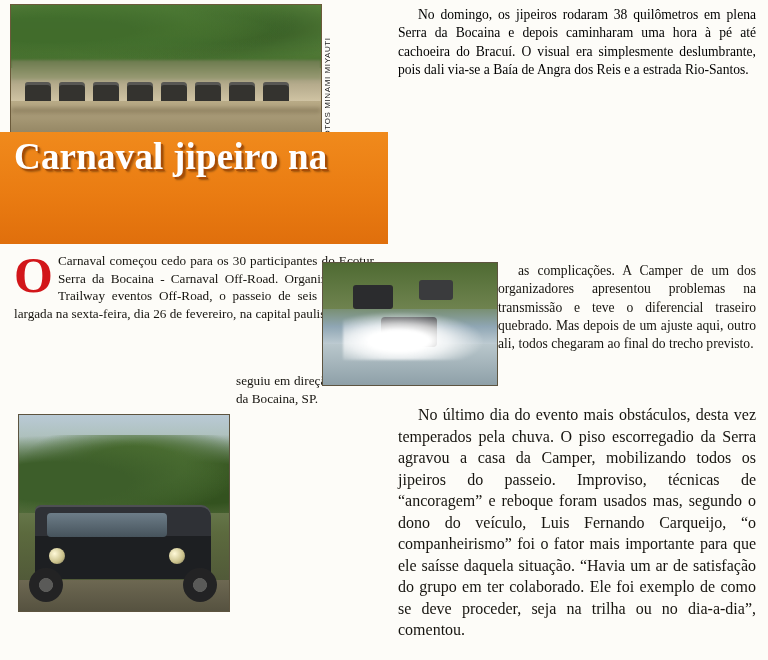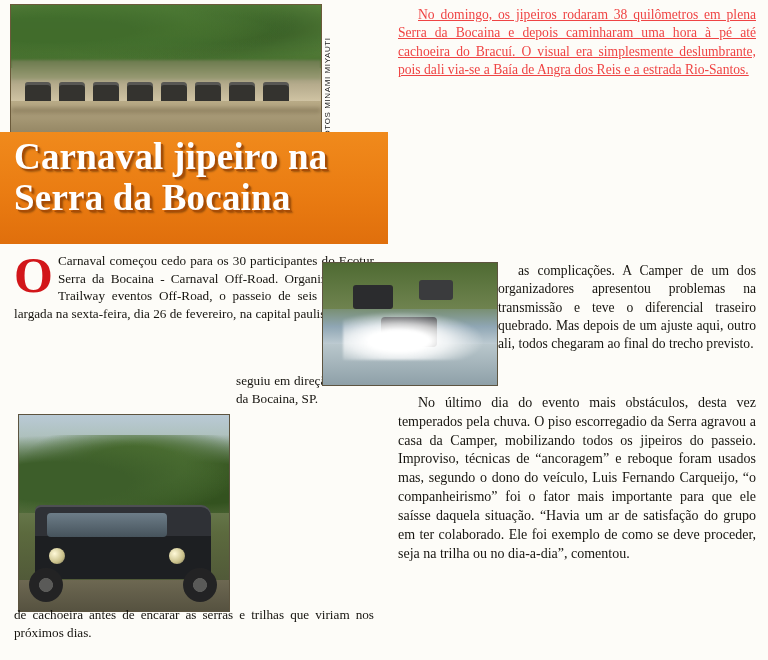--- a/index.html
+++ b/index.html
@@ -254,23 +254,22 @@
   .bottom-left-text p { margin: 0; }
 
   
   .right-col {
     position: absolute;
     left: 398px;
     top: 6px;
     width: 358px;
     font-size: 13.6px;
     line-height: 1.345;
-    color: #ef4444;
-    text-align: justify;
-    text-decoration: underline;
+    color: #000000;
+    text-align: justify;
   }
   .right-col p { margin: 0; text-indent: 20px; }
 
   
   .photo-river {
     position: absolute;
     left: 322px;
     top: 262px;
     width: 174px;
     height: 122px;
@@ -319,23 +318,23 @@
     font-size: 13.6px;
     line-height: 1.345;
     text-align: justify;
     color: #16140f;
   }
   .right-narrow p { margin: 0; text-indent: 20px; }
 
   .right-lower {
     position: absolute;
     left: 398px;
-    top: 394px;
+    top: 404px;
     width: 358px;
-    font-size: 14px;
+    font-size: 16px;
     line-height: 1.345;
     text-align: justify;
     color: #16140f;
   }
   .right-lower p { margin: 0; text-indent: 20px; }
 
   .ital { font-style: italic; }
 </style>
 </head>
 <body>
@@ -358,21 +357,20 @@
         <div class="jeep" style="left:252px"></div>
       </div>
       <div class="ground"></div>
     </div>
 
     <div class="photo-credit">FOTOS MINAMI MIYAUTI</div>
 
     <div class="headline-band"></div>
     <div class="headline">
       <div>Carnaval jipeiro na</div>
-      <div>Serra da Bocaina</div>
     </div>
 
     <div class="left-body">
       <span class="dropcap">O</span>
       <span>Carnaval começou cedo para os 30 participantes do Ecotur Serra da Bocaina - Carnaval Off-Road. Organizado pela Trailway eventos Off-Road, o passeio de seis dias teve largada na sexta-feira, dia 26 de fevereiro, na capital paulista e</span>
     </div>
 
     <div class="narrow-text">
       <p>seguiu em direção à Serra da Bocaina, SP.</p>
     </div>
@@ -382,23 +380,20 @@
       <div class="foliage"></div>
       <div class="road"></div>
       <div class="body"></div>
       <div class="windshield"></div>
       <div class="lamp l"></div>
       <div class="lamp r"></div>
       <div class="wheel l"></div>
       <div class="wheel r"></div>
     </div>
 
-    <div class="bottom-left-text">
-      <p>de cachoeira antes de encarar as serras e trilhas que viriam nos próximos dias.</p>
-    </div>
   </div>
 
   <div class="right-col">
     <p>No domingo, os jipeiros rodaram 38 quilômetros em plena Serra da Bocaina e depois caminharam uma hora à pé até cachoeira do Bracuí. O visual era simplesmente deslumbrante, pois dali via-se a Baía de Angra dos Reis e a estrada Rio-Santos.</p>
   </div>
 
   <div class="photo-river">
     <div class="bank"></div>
     <div class="veh a"></div>
     <div class="veh b"></div>

